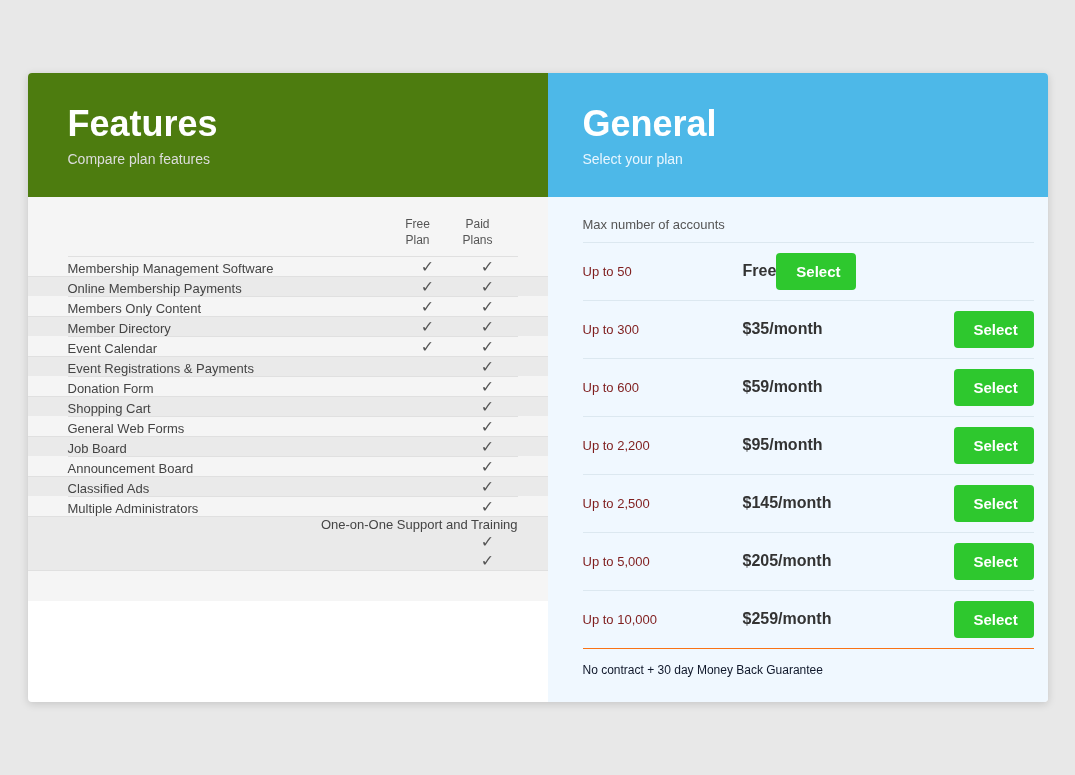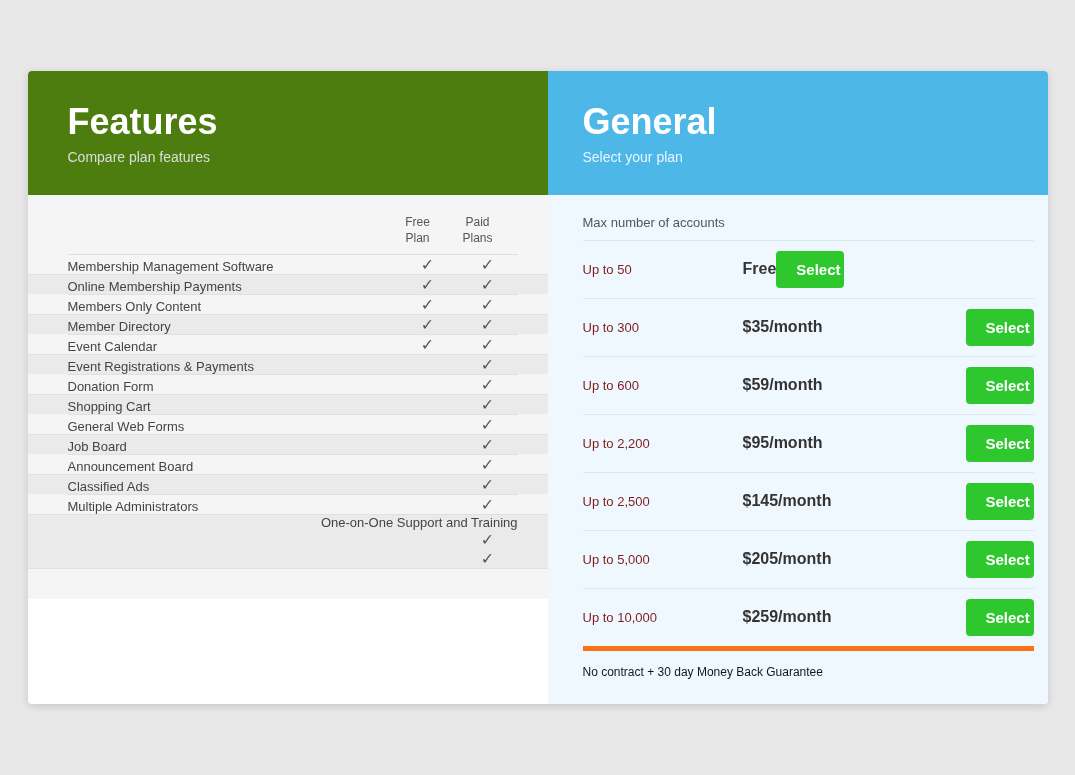--- a/index.html
+++ b/index.html
@@ -117,21 +117,21 @@
       width: 160px;
       line-height: 1.3;
     }
     .pricing-row {
       display: flex;
       align-items: center;
       padding: 10px 0;
       border-top: 1px solid #dce8f0;
     }
     .pricing-row:last-of-type {
-      border-bottom: 5px solid #f97316;
+      border-bottom: 1px solid #f97316;
     }
     .pr-range {
       width: 160px;
       font-size: 13px;
       color: #7f1d1d;
     }
     .pr-price {
       flex: 1;
       font-size: 16px;
       font-weight: bold;
@@ -144,21 +144,21 @@
     }
     .select-btn {
       background: #2ec82e;
       color: #fff;
       border: none;
       border-radius: 4px;
       padding: 10px 20px;
       font-size: 15px;
       font-weight: bold;
       cursor: pointer;
-      width: 68px;
+      width: 80px;
     }
     .guarantee-text {
       font-size: 12px;
       color: #0f172a;
       margin-top: 14px;
     }
     .checkmark::before {
       content: '✓';
     }
   </style>

